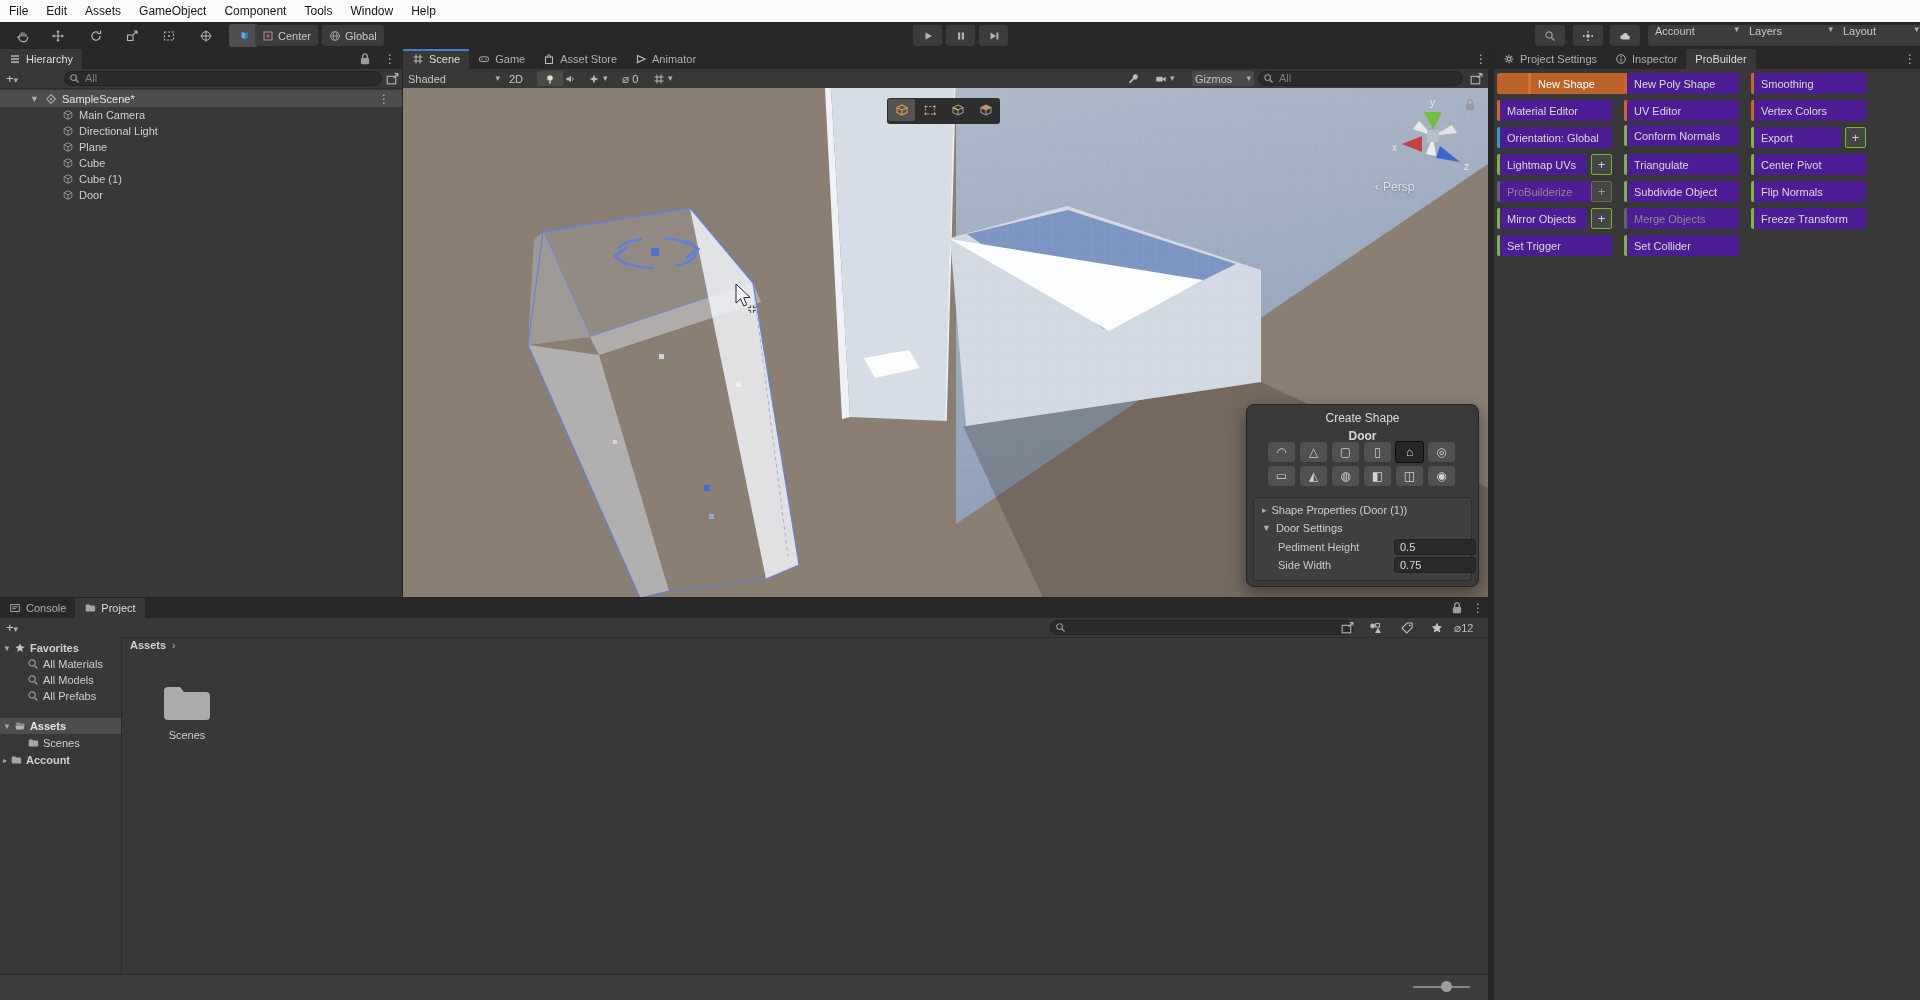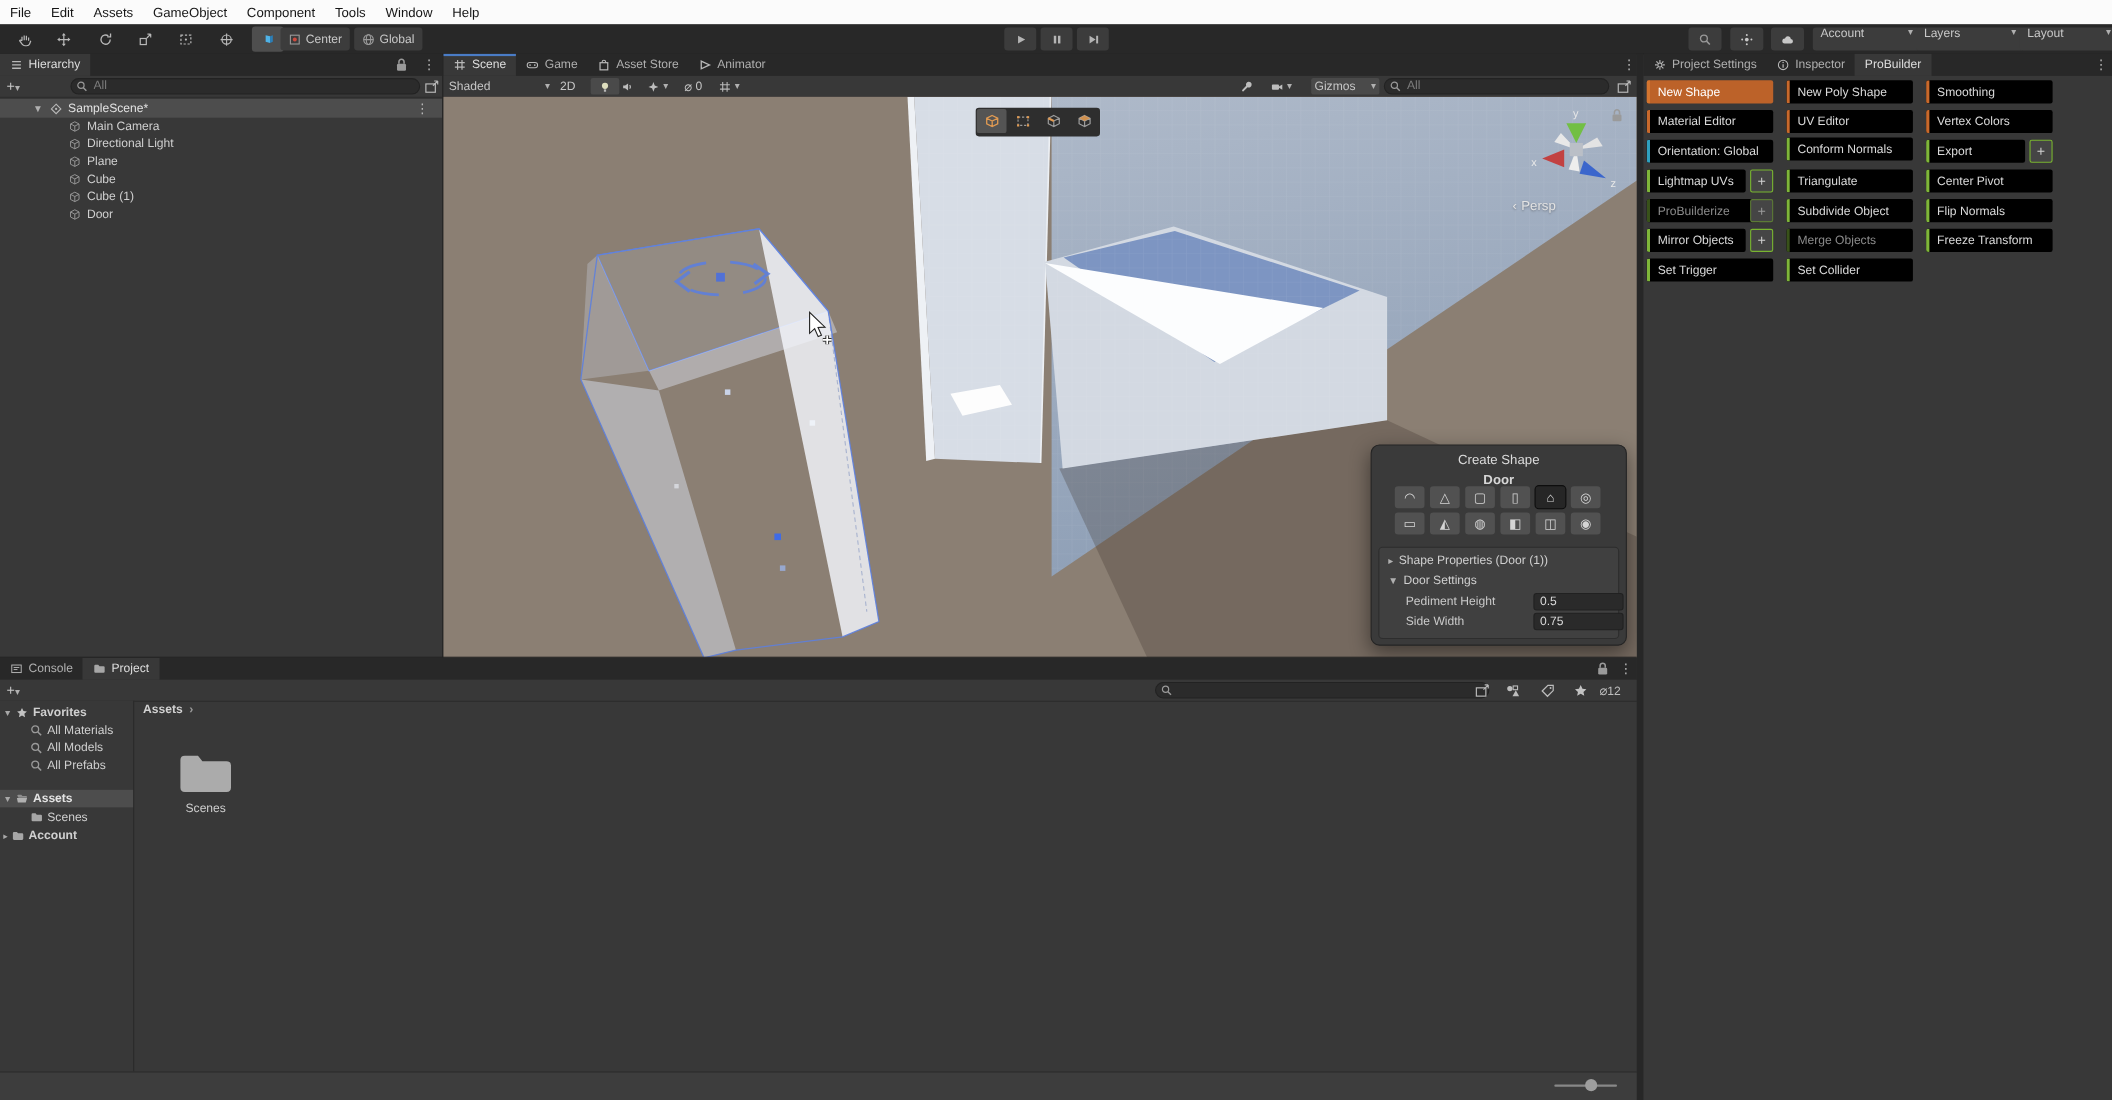--- a/index.html
+++ b/index.html
@@ -65,21 +65,21 @@
   #shape-props{position:absolute;left:6px;top:92px;width:217px;height:82px;background:#404040;
     border:1px solid #2d2d2d;border-radius:4px;}
   .fold{position:absolute;left:8px;display:flex;gap:5px;align-items:center;color:#cfcfcf;font-size:11px;}
   .fold .tri{font-size:9px;color:#b0b0b0;}
   .flabel{position:absolute;left:24px;color:#c9c9c9;font-size:11px;}
   .numfield{position:absolute;left:140px;width:70px;height:14px;background:#2a2a2a;border:1px solid #212121;
     border-radius:3px;color:#dadada;font-size:11px;padding:0 5px;line-height:14px;}
   
   #rightpanel{left:1494px;top:49px;width:426px;height:951px;background:#383838;}
   #pb-grid{position:absolute;left:3px;top:24px;width:420px;height:200px;}
-  .pbtn{position:absolute;width:115px;height:21px;background:#000000;border-radius:2px;color:#dadada;
+  .pbtn{position:absolute;width:115px;height:21px;background:#4c1d95;border-radius:2px;color:#dadada;
     font-size:11px;display:flex;align-items:center;overflow:hidden;white-space:nowrap;}
   .pbtn .strip{width:3px;align-self:stretch;margin-right:7px;flex:0 0 auto;}
   .pbtn.sel{background:#bc6229;color:#fff;}
   .pbtn.dis{color:#8b8b8b;}
   .pbtn.dis .strip{opacity:.45;}
   .plusbtn{position:absolute;width:21px;height:21px;box-sizing:border-box;background:#454545;border:1px solid #79b530;
     border-radius:2px;color:#d0d0d0;display:flex;align-items:center;justify-content:center;font-size:13px;line-height:1;}
   .plusbtn.dim{border-color:#5c7a36;color:#9a9a9a;}
   
   #bottom{left:0;top:598px;width:1488px;height:402px;background:#383838;}
@@ -668,21 +668,21 @@
             </svg>
           </span>
           <span>Inspector</span>
         </div>
         <div class="ptab active">
           <span>ProBuilder</span>
         </div>
       </div>
     <span class="corner-ic kebab" style="left:410px;top:4px">⋮</span>
     <div id="pb-grid">
-        <div class="pbtn sel" style="left: 0px; top: 0px;">
+        <div class="pbtn sel" style="left: 0px; top: 0px; padding-left: 31px;">
           <span class="strip" style="background: rgb(212, 117, 47);"></span>
           <span>New Shape</span>
         </div>
         <div class="pbtn" style="left: 127px; top: 0px;">
           <span class="strip" style="background: rgb(200, 105, 44);"></span>
           <span>New Poly Shape</span>
         </div>
         <div class="pbtn" style="left: 254px; top: 0px;">
           <span class="strip" style="background: rgb(200, 105, 44);"></span>
           <span>Smoothing</span>

